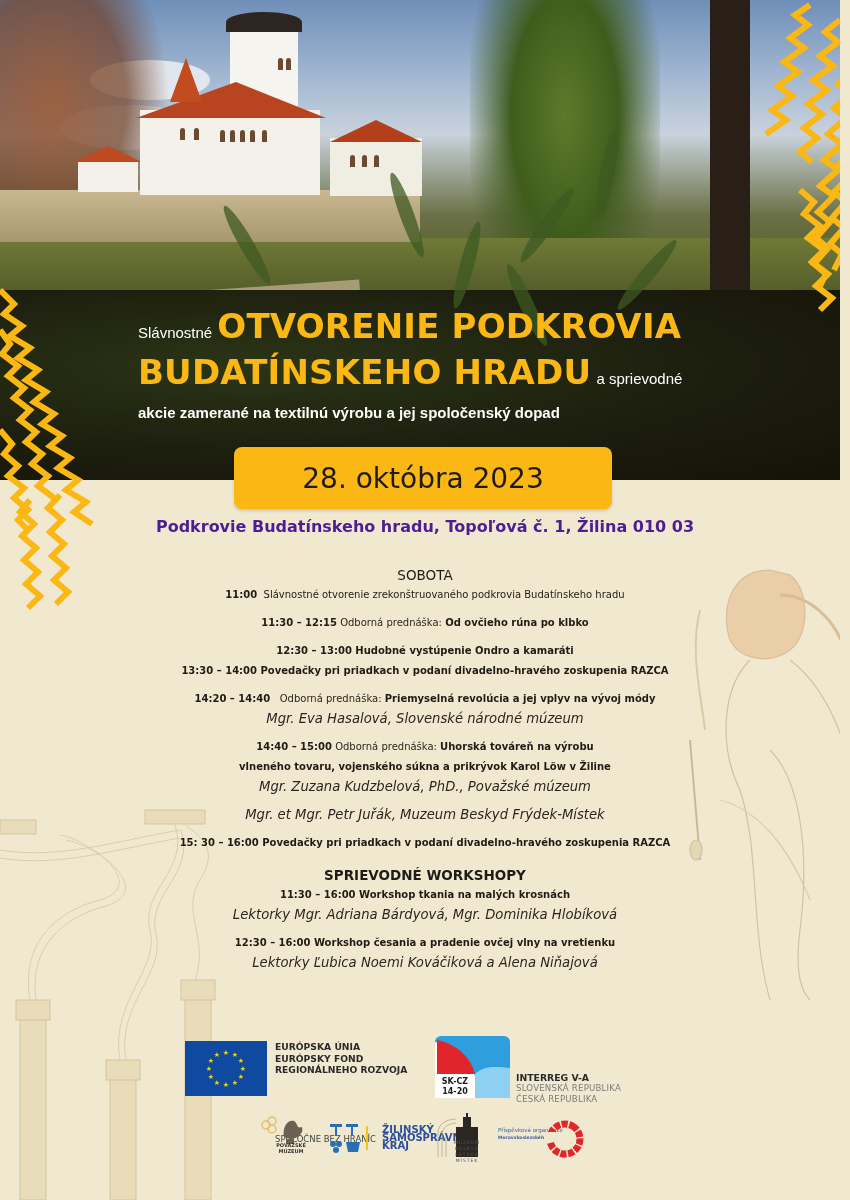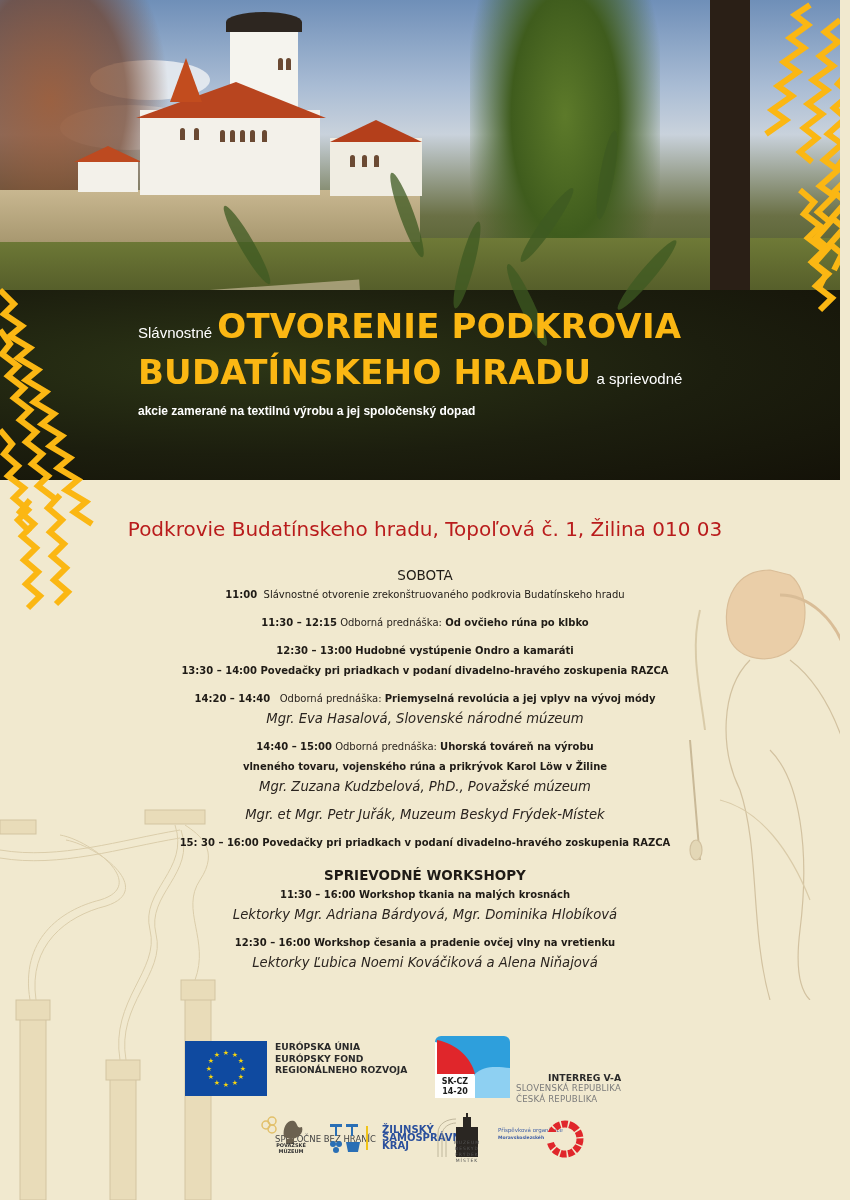--- a/index.html
+++ b/index.html
@@ -41,49 +41,49 @@
 
     
     .zig { position: absolute; }
 
     
     .title-block { position: absolute; left: 0; top: 300px; width: 850px; }
     .title-line1 { position: absolute; left: 138px; top: 6px; white-space: nowrap; }
     .title-line2 { position: absolute; left: 138px; top: 52px; white-space: nowrap; }
     .title-pre, .title-post { font-family: "Liberation Sans", sans-serif; color: #ffffff; font-size: 15px; }
     .title-big { font-family: "DejaVu Sans", sans-serif; font-weight: bold; color: #fbb713; font-size: 34px; letter-spacing: 0.2px; }
-    .title-sub { position: absolute; left: 138px; top: 104px; color: #fff; font-family: "Liberation Sans", sans-serif; font-size: 12px; font-weight: bold; }
+    .title-sub { position: absolute; left: 138px; top: 104px; color: #fff; font-family: "Liberation Sans", sans-serif; font-size: 15px; font-weight: bold; }
 
     .date-badge { position: absolute; left: 234px; top: 447px; width: 378px; height: 62px; background: #fbb713;
       border-radius: 8px; display: flex; align-items: center; justify-content: center; box-shadow: 0 2px 3px rgba(0,0,0,0.15); }
     .date-text { font-family: "DejaVu Sans", sans-serif; font-size: 28px; color: #1f1b16; }
 
     .venue { position: absolute; left: 0; top: 517px; width: 850px; text-align: center; font-family: "DejaVu Sans", sans-serif;
-      font-size: 20px; color: #b91c1c; font-weight: normal; }
+      font-size: 16px; color: #4c1d95; font-weight: bold; }
 
     
     .woman { position: absolute; left: 660px; top: 550px; width: 200px; height: 450px; opacity: .55; }
     .chimneys { position: absolute; left: 0; top: 780px; width: 260px; height: 420px; opacity: .55; }
 
     
     .programme { position: absolute; left: 0; top: 565px; width: 850px; text-align: center; color: #1f1b16; font-family: "DejaVu Sans", sans-serif; }
     .prog-heading { font-size: 13.5px; line-height: 20px; }
     .prog-line { font-size: 10px; line-height: 20px; white-space: nowrap; }
     .b { font-weight: bold; }
     .lt { font-weight: normal; color: #2b2520; }
     .it { font-style: italic; font-weight: normal; color: #2b2520; font-size: 13.2px; }
     .gap { height: 8px; }
 
     
     .eu-flag { position: absolute; left: 185px; top: 1041px; width: 82px; height: 55px; background: #0f4aa0; }
     .eu-text { position: absolute; left: 275px; top: 1041px; font-family: "DejaVu Sans", sans-serif; font-size: 9.2px; line-height: 11.5px; font-weight: bold; color: #2a2a2a; }
     .eu-sub { position: absolute; left: 275px; top: 1134px; font-size: 8.5px; color: #444; font-family: "DejaVu Sans", sans-serif; }
     .interreg-logo { position: absolute; left: 435px; top: 1036px; width: 75px; height: 62px; }
     .interreg-text { position: absolute; left: 516px; top: 1072px; font-family: "DejaVu Sans", sans-serif; font-size: 9.3px; line-height: 11px; }
-    .interreg-title { font-weight: bold; color: #2a2a2a; text-align: right; }
+    .interreg-title { font-weight: bold; color: #2a2a2a; }
     .interreg-country { color: #7b7b7b; font-size: 8.6px; letter-spacing: .2px; }
 
     .small-logo { position: absolute; font-family: "DejaVu Sans", sans-serif; }
     .pov-text { position: absolute; left: 274px; top: 1142px; font-size: 5px; font-weight: bold; color: #333; line-height: 6px; text-align: center; width: 34px; }
     .zsk-text { position: absolute; left: 366px; top: 1126px; font-size: 10px; font-weight: bold; color: #2a4f9c; line-height: 8px; border-left: 2px solid #f0c419; padding-left: 14px; }
     .mbfm-text { position: absolute; left: 452px; top: 1140px; font-size: 4.5px; color: #555; line-height: 6px; letter-spacing: 1px; width: 30px; text-align: center; }
     .msk-text { position: absolute; left: 498px; top: 1127px; font-size: 5.5px; color: #3f5fa6; line-height: 7px; }
   </style>
 </head>
 <body>
@@ -154,20 +154,23 @@
       <span class="title-pre">Slávnostné</span>
       <span class="title-big">OTVORENIE PODKROVIA</span>
     </div>
     <div class="title-line2">
       <span class="title-big">BUDATÍNSKEHO HRADU</span>
       <span class="title-post">a sprievodné</span>
     </div>
     <div class="title-sub">akcie zamerané na textilnú výrobu a jej spoločenský dopad</div>
   </div>
 
+  <div class="date-badge">
+    <span class="date-text">28. októbra 2023</span>
+  </div>
 
   <div class="venue">Podkrovie Budatínskeho hradu, Topoľová č. 1, Žilina 010 03</div>
 
   <svg class="woman" viewBox="0 0 200 450">
     <g fill="none" stroke="#b9a27a" stroke-width="1.2">
       <path d="M110,20 C70,20 60,60 70,90 C80,110 110,115 130,100 C150,85 150,40 130,25 Z" fill="#e6b98a" stroke="#c79a6a"></path>
       <path d="M120,45 C150,45 175,70 185,100 C195,140 200,170 200,200" stroke="#c79a6a" stroke-width="3"></path>
       <path d="M90,110 C60,140 60,200 80,240 C100,300 90,380 110,450" stroke="#b9a27a"></path>
       <path d="M130,110 C170,140 190,200 200,260"></path>
       <path d="M40,60 C30,100 40,140 45,180" stroke="#c7b38a" stroke-width="2"></path>
@@ -230,21 +233,21 @@
       <span class="b">Priemyselná revolúcia a jej vplyv na vývoj módy</span>
     </div>
     <div class="prog-line it">Mgr. Eva Hasalová, Slovenské národné múzeum</div>
     <div class="gap"></div>
 
     <div class="prog-line">
       <span class="b">14:40 – 15:00</span>
       <span class="lt">Odborná prednáška:</span>
       <span class="b">Uhorská továreň na výrobu</span>
     </div>
-    <div class="prog-line b">vlneného tovaru, vojenského rúna a prikrývok Karol Löw v Žiline</div>
+    <div class="prog-line b">vlneného tovaru, vojenského súkna a prikrývok Karol Löw v Žiline</div>
     <div class="prog-line it">Mgr. Zuzana Kudzbelová, PhD., Považské múzeum</div>
     <div class="gap"></div>
 
     <div class="prog-line it">Mgr. et Mgr. Petr Juřák, Muzeum Beskyd Frýdek-Místek</div>
     <div class="gap"></div>
 
     <div class="prog-line b">
       <span>15: 30 – 16:00</span>
       <span>Povedačky pri priadkach v podaní divadelno-hravého zoskupenia RAZCA</span>
     </div>

